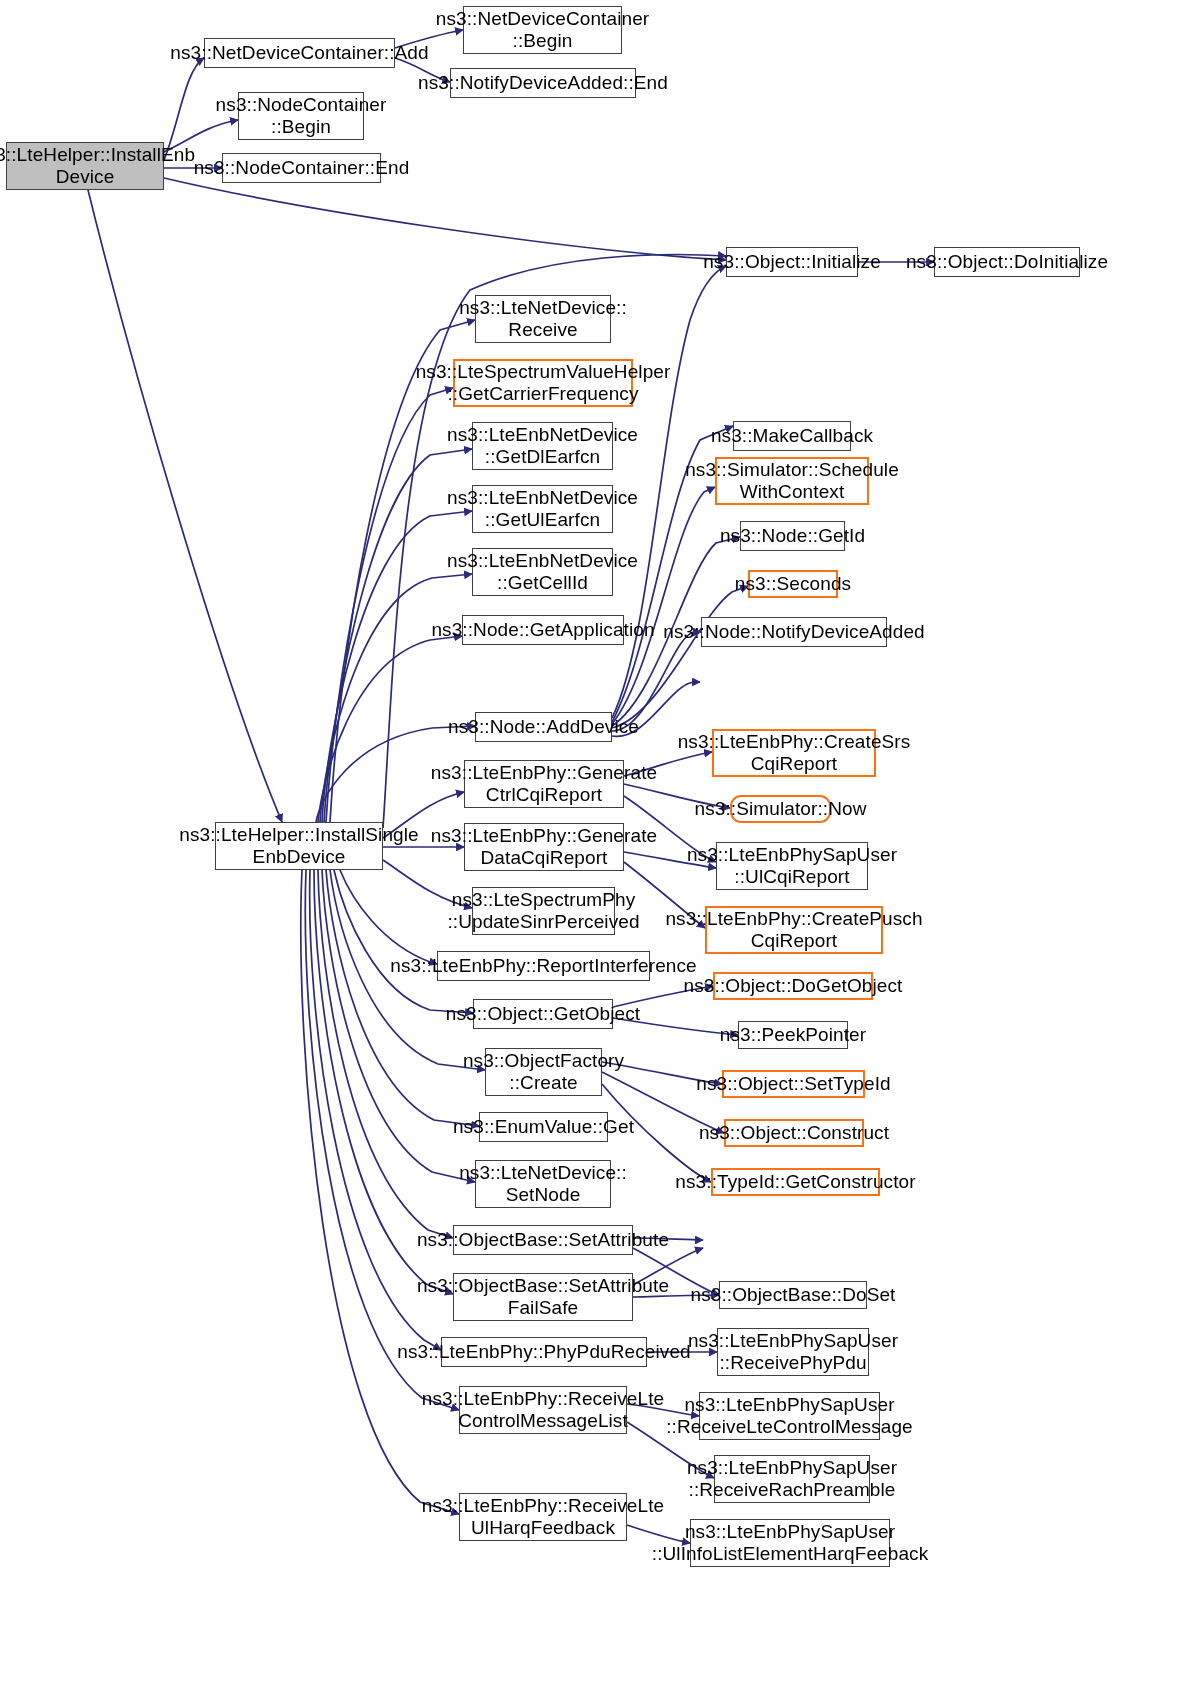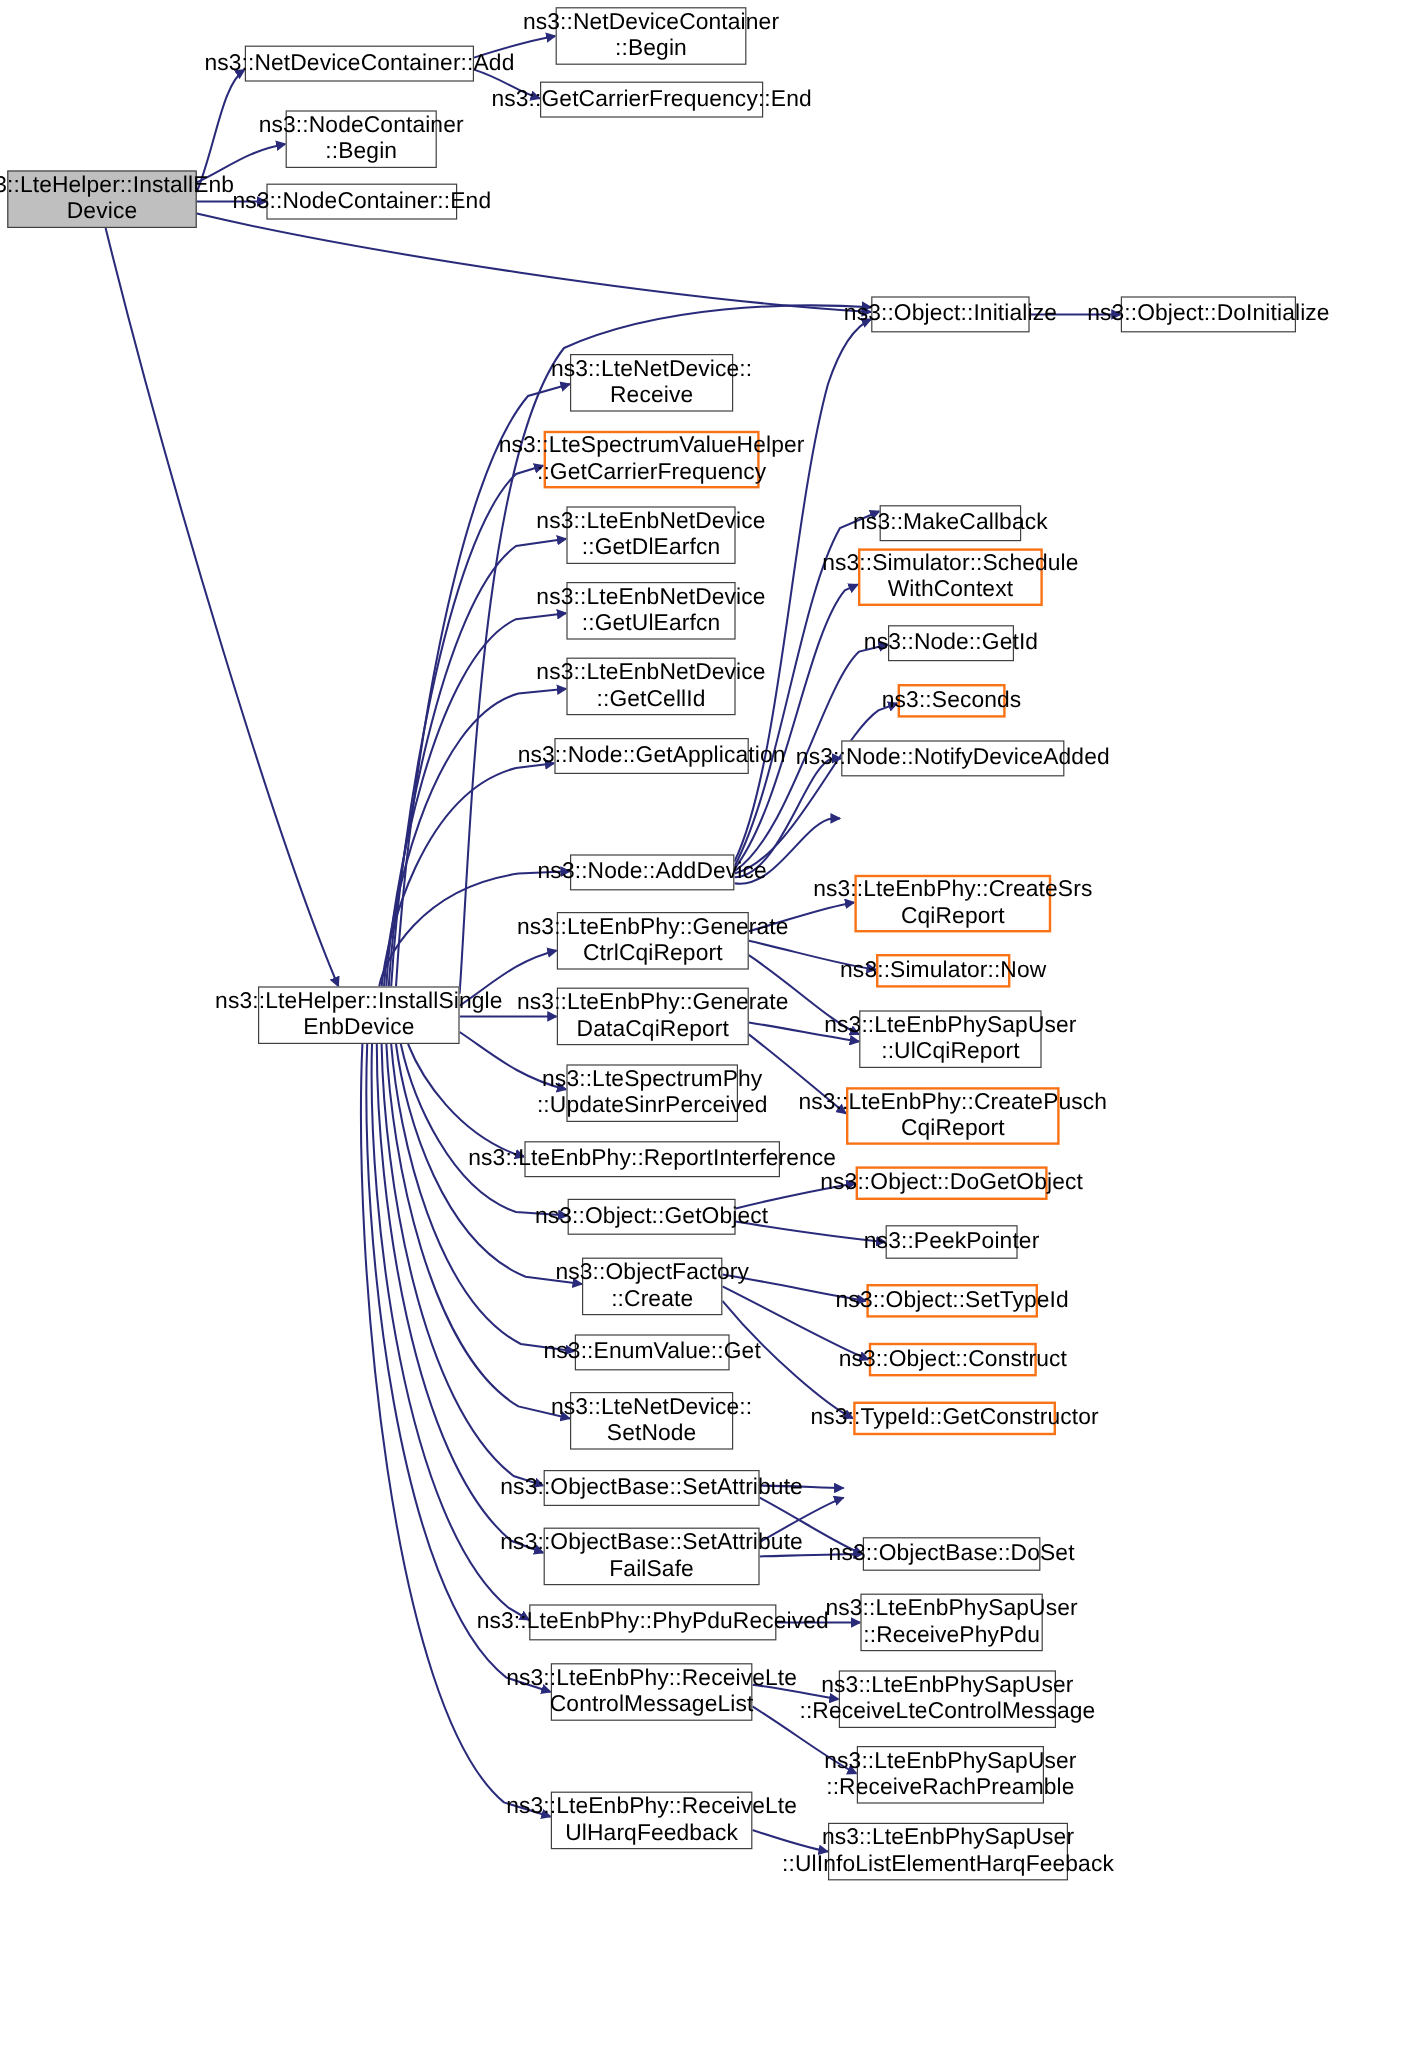--- a/index.html
+++ b/index.html
@@ -116,21 +116,21 @@
       </g>
   </svg>
 <div class="node root" style="left: 6px; top: 142px; width: 158px; height: 48px;">ns3::LteHelper::InstallEnb
 Device</div>
     <div class="node" style="left: 204px; top: 38px; width: 191px; height: 30px;">ns3::NetDeviceContainer::Add</div>
     <div class="node" style="left: 238px; top: 92px; width: 126px; height: 48px;">ns3::NodeContainer
 ::Begin</div>
     <div class="node" style="left: 222px; top: 153px; width: 159px; height: 30px; text-align: right;">ns3::NodeContainer::End</div>
     <div class="node" style="left: 463px; top: 6px; width: 159px; height: 48px;">ns3::NetDeviceContainer
 ::Begin</div>
-    <div class="node" style="left: 450px; top: 68px; width: 186px; height: 30px;">ns3::GetCarrierFrequency::End</div>
+    <div class="node" style="left: 450px; top: 68px; width: 186px; height: 30px;">ns3::NotifyDeviceAdded::End</div>
     <div class="node" style="left: 726px; top: 247px; width: 132px; height: 30px;">ns3::Object::Initialize</div>
     <div class="node" style="left: 934px; top: 247px; width: 146px; height: 30px;">ns3::Object::DoInitialize</div>
     <div class="node" style="left: 215px; top: 822px; width: 168px; height: 48px;">ns3::LteHelper::InstallSingle
 EnbDevice</div>
     <div class="node" style="left: 475px; top: 295px; width: 136px; height: 48px;">ns3::LteNetDevice::
 Receive</div>
     <div class="node red" style="left: 453px; top: 359px; width: 180px; height: 48px;">ns3::LteSpectrumValueHelper
 ::GetCarrierFrequency</div>
     <div class="node" style="left: 472px; top: 422px; width: 141px; height: 48px;">ns3::LteEnbNetDevice
 ::GetDlEarfcn</div>
@@ -162,21 +162,21 @@
     <div class="node" style="left: 459px; top: 1493px; width: 168px; height: 48px;">ns3::LteEnbPhy::ReceiveLte
 UlHarqFeedback</div>
     <div class="node" style="left: 733px; top: 421px; width: 118px; height: 30px;">ns3::MakeCallback</div>
     <div class="node red" style="left: 715px; top: 457px; width: 154px; height: 48px;">ns3::Simulator::Schedule
 WithContext</div>
     <div class="node" style="left: 740px; top: 521px; width: 105px; height: 30px;">ns3::Node::GetId</div>
     <div class="node red" style="left: 748px; top: 570px; width: 90px; height: 28px;">ns3::Seconds</div>
     <div class="node" style="left: 701px; top: 617px; width: 186px; height: 30px;">ns3::Node::NotifyDeviceAdded</div>
     <div class="node red" style="left: 712px; top: 729px; width: 164px; height: 48px;">ns3::LteEnbPhy::CreateSrs
 CqiReport</div>
-    <div class="node red" style="left: 730px; top: 795px; width: 112px; height: 28px;">ns3::Simulator::Now</div>
+    <div class="node red" style="left: 730px; top: 795px; width: 101px; height: 28px; border-radius: 11px;">ns3::Simulator::Now</div>
     <div class="node" style="left: 716px; top: 842px; width: 152px; height: 48px;">ns3::LteEnbPhySapUser
 ::UlCqiReport</div>
     <div class="node red" style="left: 705px; top: 906px; width: 178px; height: 48px;">ns3::LteEnbPhy::CreatePusch
 CqiReport</div>
     <div class="node red" style="left: 713px; top: 972px; width: 160px; height: 28px;">ns3::Object::DoGetObject</div>
     <div class="node" style="left: 738px; top: 1021px; width: 110px; height: 28px;">ns3::PeekPointer</div>
     <div class="node red" style="left: 722px; top: 1070px; width: 143px; height: 28px;">ns3::Object::SetTypeId</div>
     <div class="node red" style="left: 724px; top: 1119px; width: 140px; height: 28px;">ns3::Object::Construct</div>
     <div class="node red" style="left: 711px; top: 1168px; width: 169px; height: 28px;">ns3::TypeId::GetConstructor</div>
     <div class="node" style="left: 719px; top: 1281px; width: 148px; height: 28px;">ns3::ObjectBase::DoSet</div>

